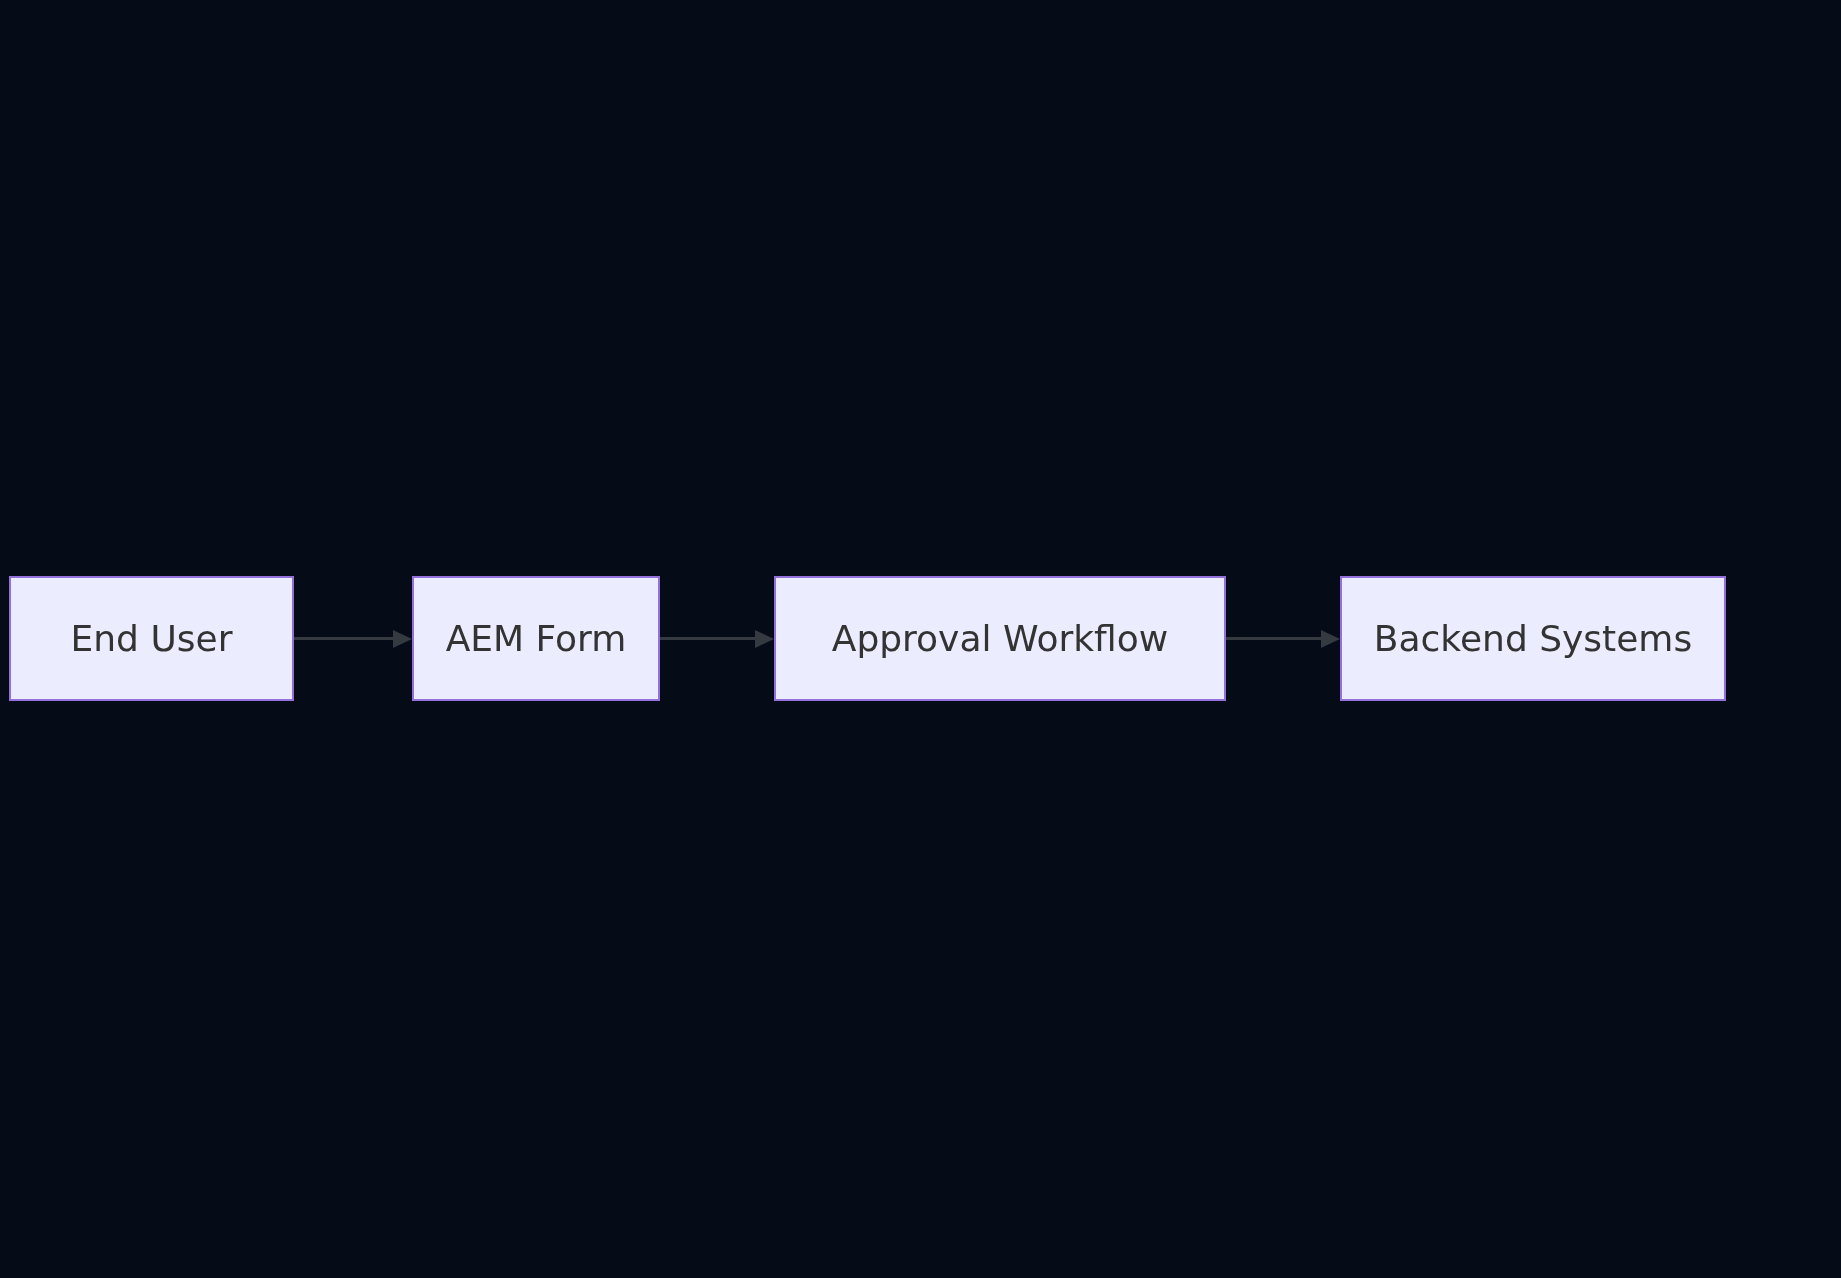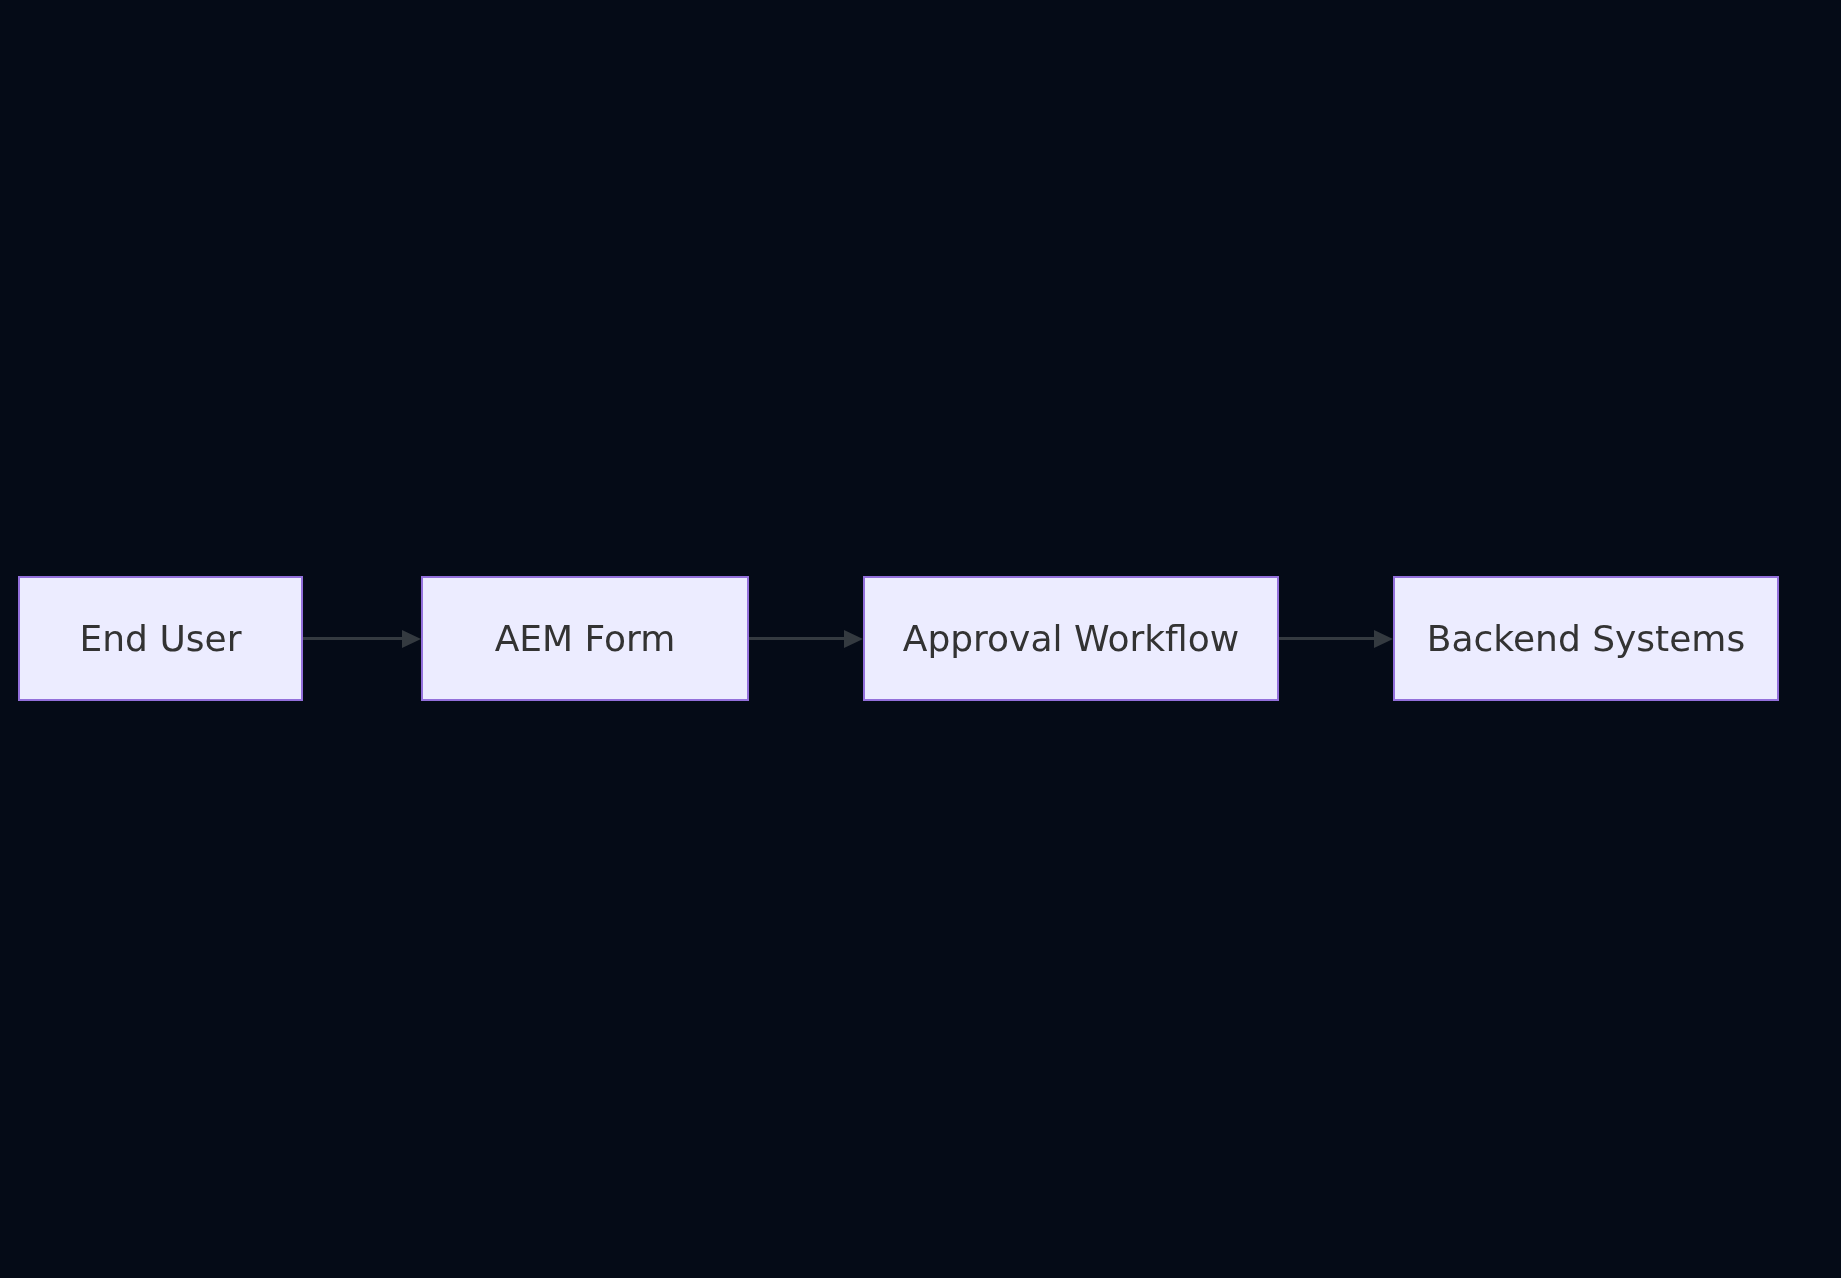--- a/index.html
+++ b/index.html
@@ -12,43 +12,43 @@
   * { margin: 0; padding: 0; box-sizing: border-box; }
   html, body {
     width: 1841px;
     height: 1278px;
     background: var(--bg);
     overflow: hidden;
     font-family: "DejaVu Sans", "Liberation Sans", sans-serif;
   }
   .canvas {
     position: absolute;
-    left: 18px;
+    left: 9px;
     top: 576px;
     height: 125px;
     display: flex;
     flex-direction: row;
     align-items: stretch;
   }
   .node {
     height: 125px;
     background: var(--node-fill);
     border: 2.5px solid var(--node-border);
     color: var(--node-text);
     display: flex;
     align-items: center;
     justify-content: center;
     font-size: 36px;
     line-height: 1;
     white-space: nowrap;
     flex: 0 0 auto;
   }
   .node.n0 { width: 285px; }
-  .node.n1 { width: 328px; }
-  .node.n2 { width: 416px; }
+  .node.n1 { width: 248px; }
+  .node.n2 { width: 452px; }
   .node.n3 { width: 386px; }
   .connector {
     position: relative;
     flex: 0 0 auto;
     height: 125px;
   }
   .connector.c0 { width: 118px; }
   .connector.c1 { width: 114px; }
   .connector.c2 { width: 114px; }
   .edge-line {

